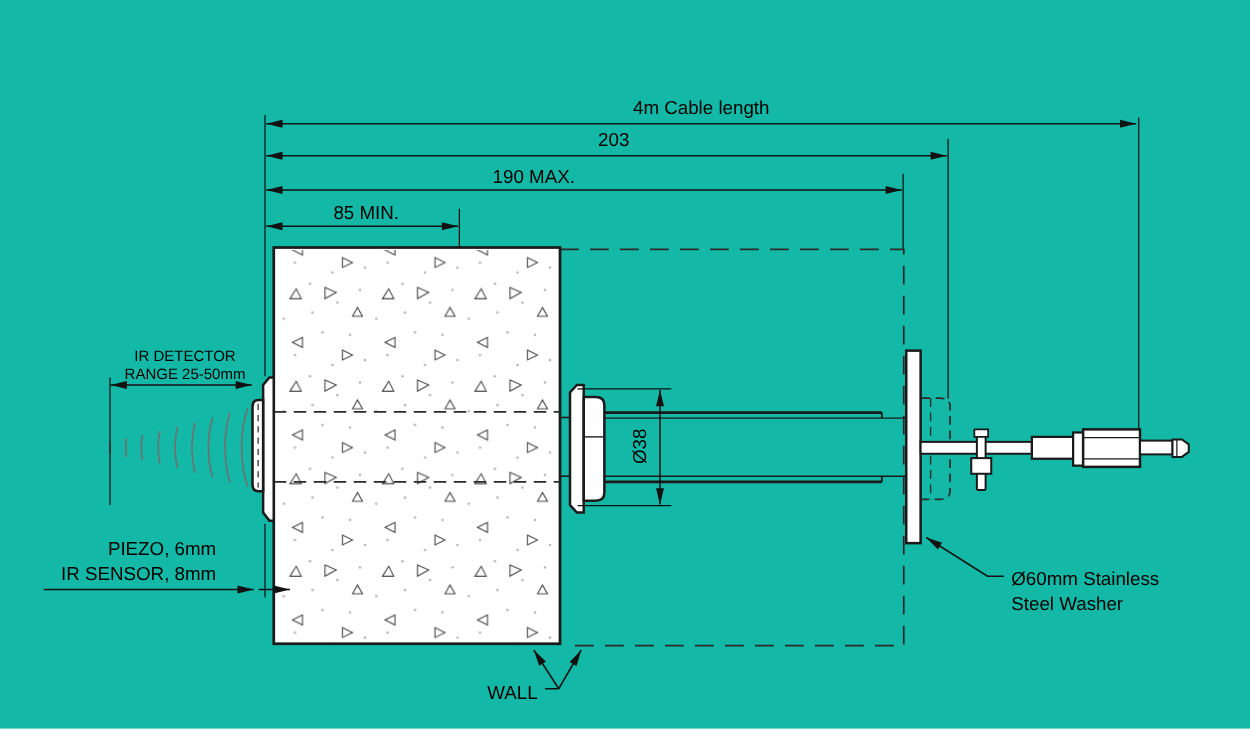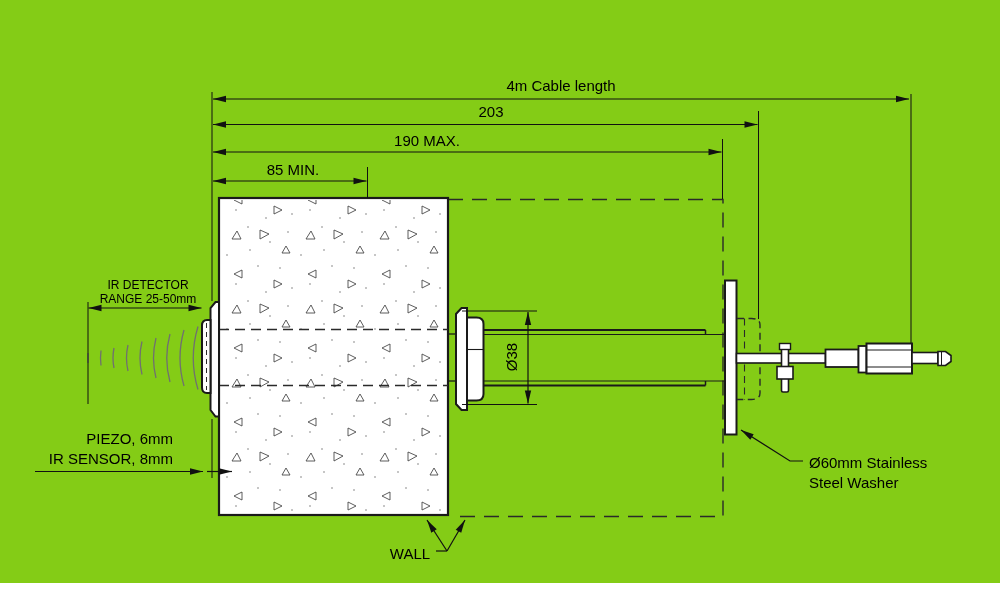--- a/index.html
+++ b/index.html
@@ -1,16 +1,16 @@
 <!DOCTYPE html>
 <html><head>
 <meta charset="utf-8">
 <style>
   html,body{margin:0;padding:0;background:#fff;}
-  .canvas{position:relative;width:1000px;height:583px;background:#84cc16;overflow:hidden;
+  .canvas{position:relative;width:1000px;height:583px;background:#14b8a6;overflow:hidden;
           font-family:"Liberation Sans", sans-serif;}
   svg{display:block;}
   text{font-family:"Liberation Sans", sans-serif;fill:#000;}
   .dimtxt{font-size:15px;}
   .smalltxt{font-size:12px;}
 </style>
 </head>
 <body>
 
 <div class="canvas">

